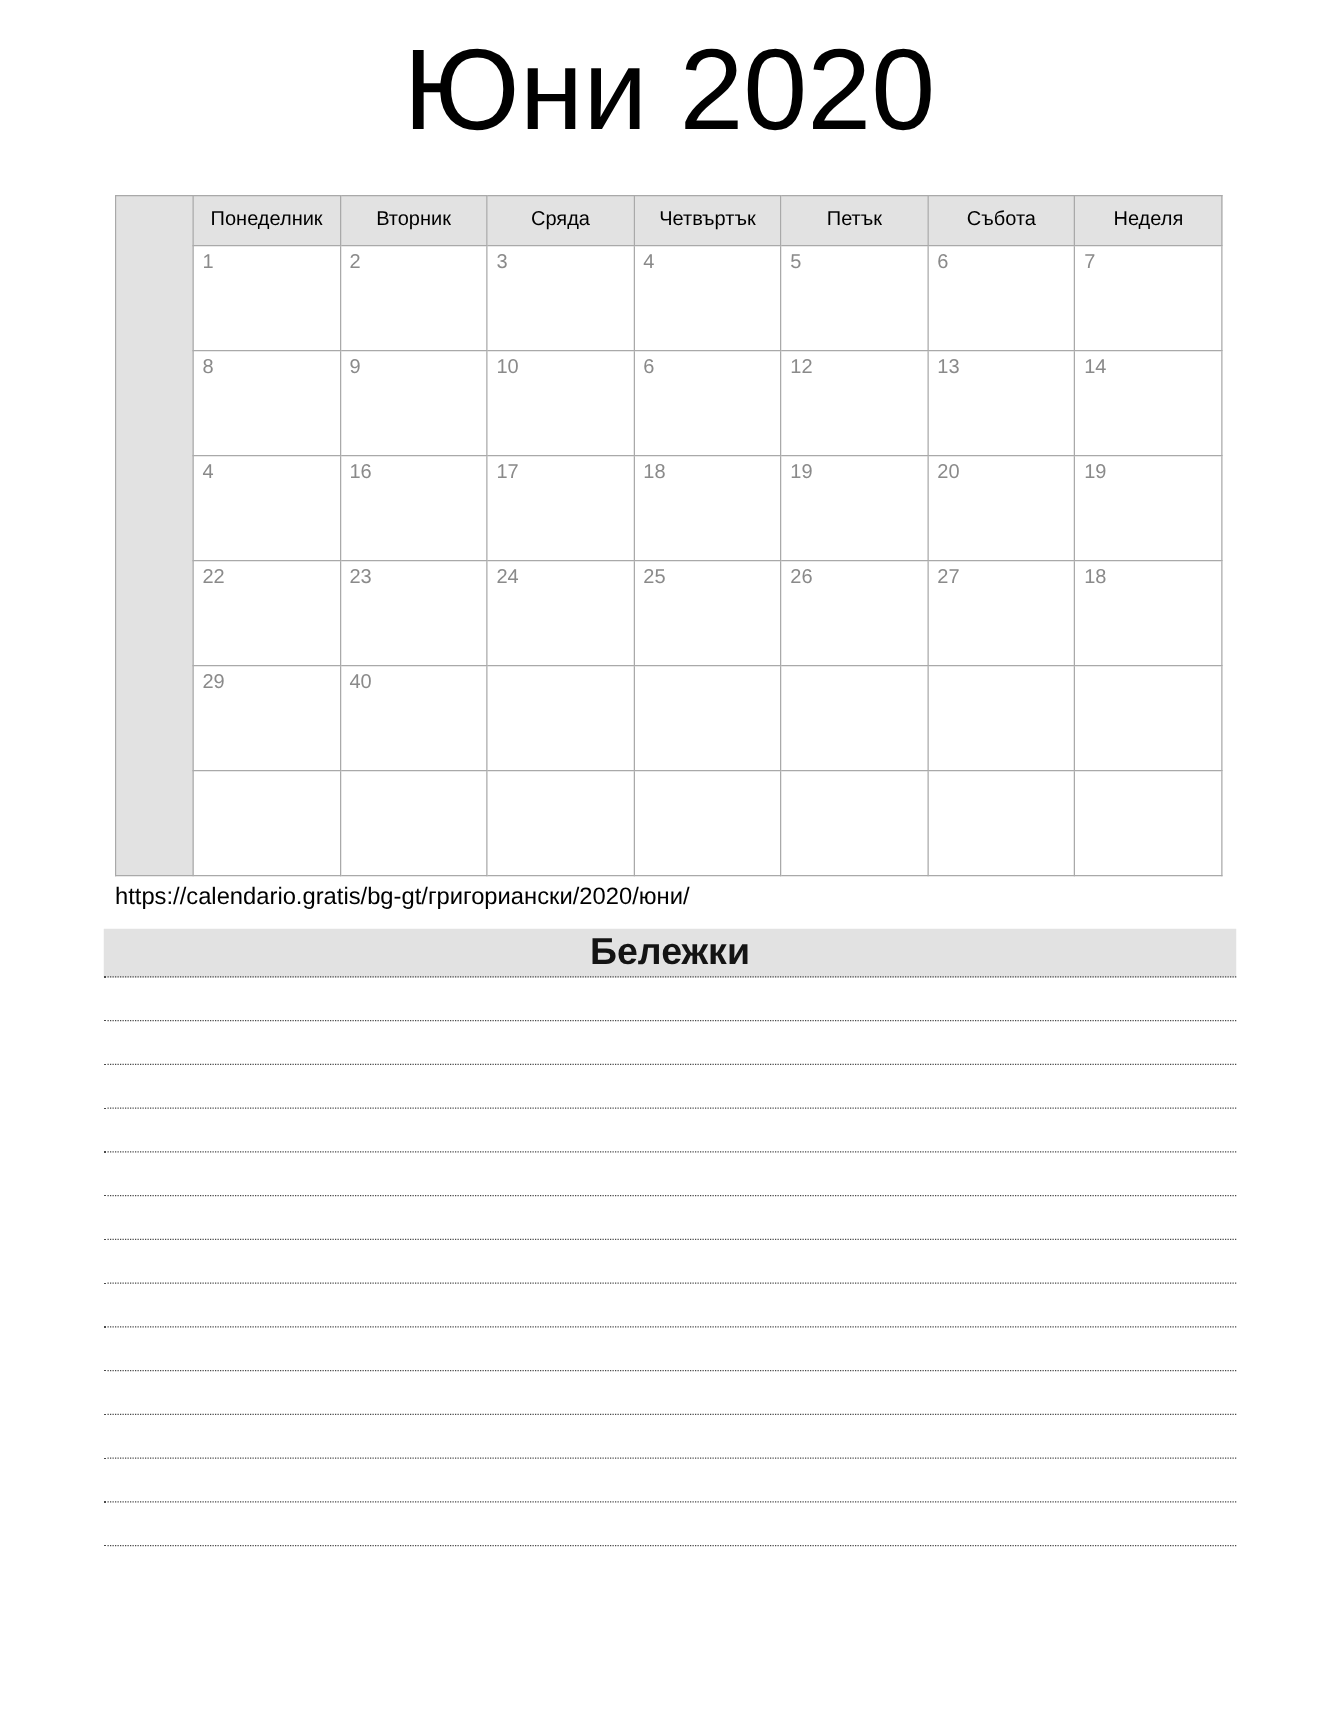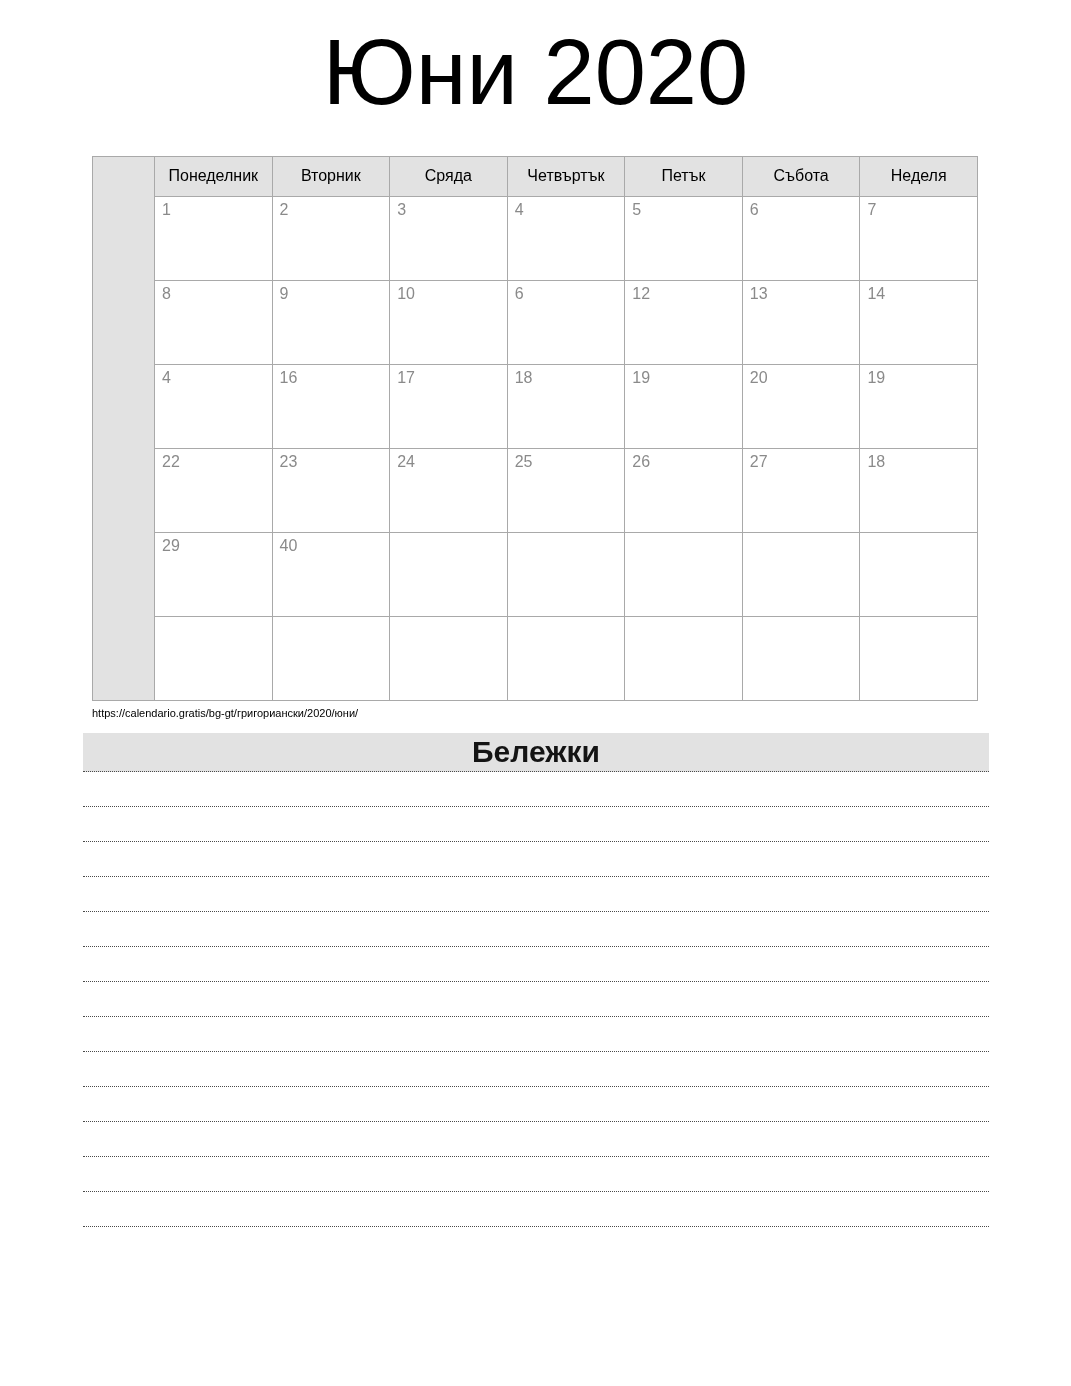--- a/index.html
+++ b/index.html
@@ -35,21 +35,21 @@
     height:40px;background:var(--panel-gray);
     font-size:16px;font-weight:400;text-align:center;
     color:var(--text-black);padding:0 2px;
   }
   tr.week-row td{
     height:84px;vertical-align:top;background:#ffffff;
     font-size:16px;color:var(--daynum-gray);
     padding:4px 0 0 7px;
   }
   .url{
-    margin:6px 0 0 92px;font-size:11px;color:var(--text-black);
+    margin:6px 0 0 92px;font-size:19px;color:var(--text-black);
   }
   .notes{
     margin:14px 0 0 83px;width:906px;font-weight:bold;
   }
   .notes-header{
     height:39px;background:var(--panel-gray);
     border-bottom:1px dotted var(--dotted-gray);
     display:flex;align-items:center;justify-content:center;
     font-size:30px;color:#141414;
   }

